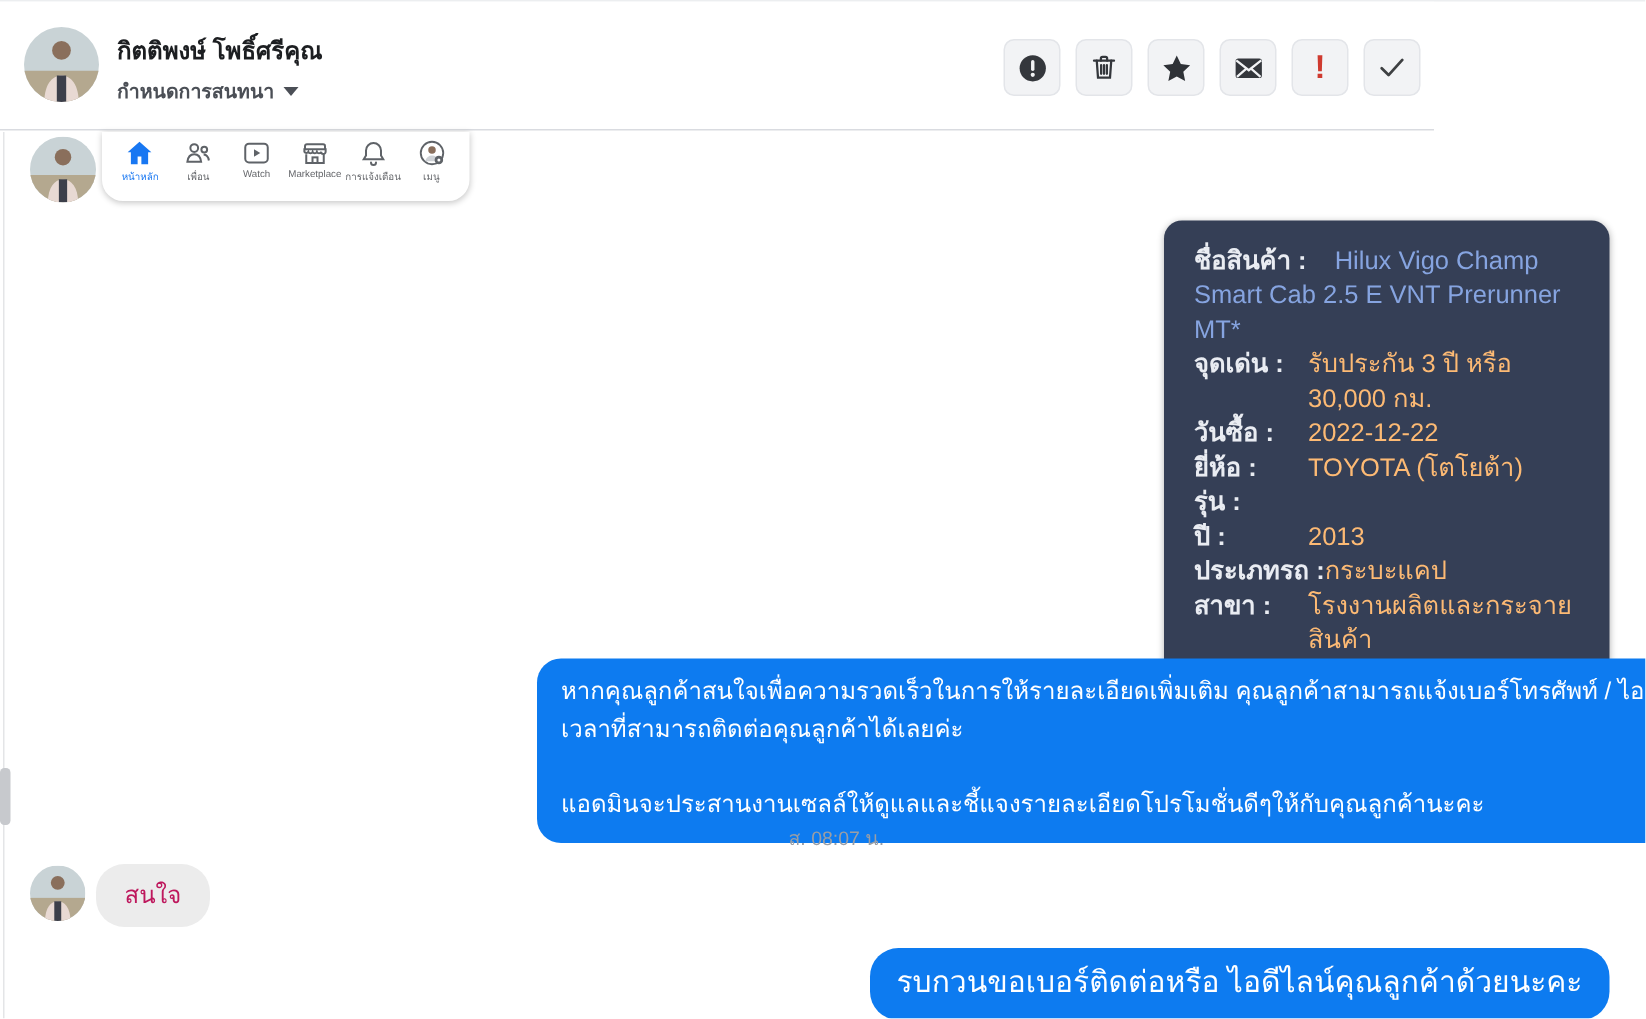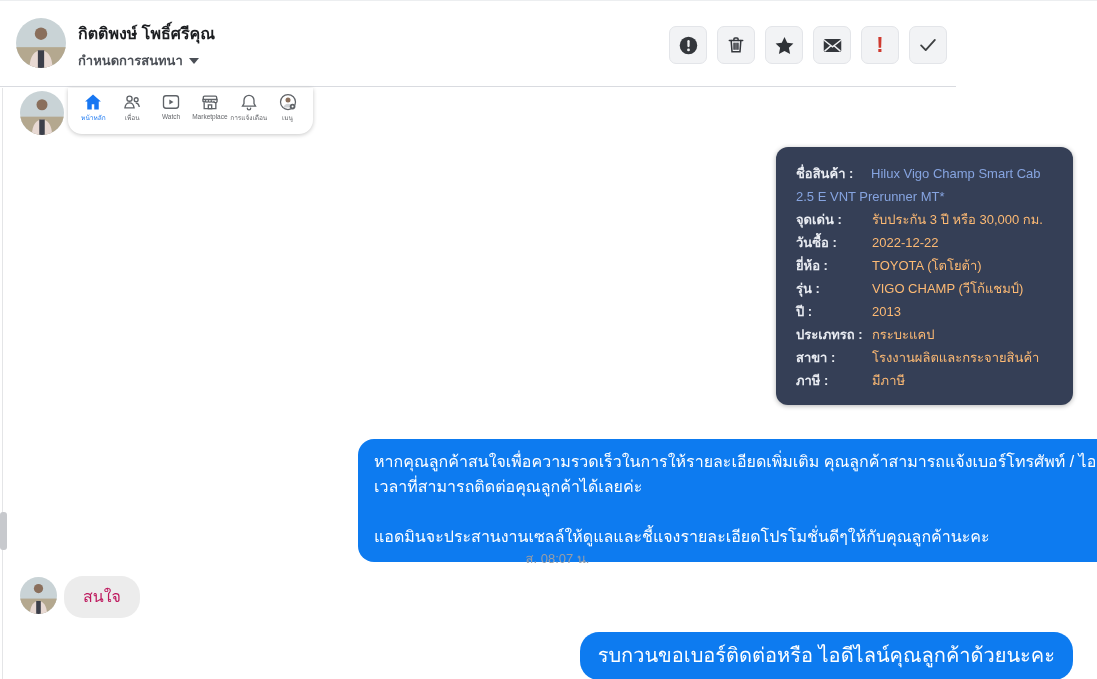--- a/index.html
+++ b/index.html
@@ -27,21 +27,21 @@
   .avatar-sm{ width:37px; height:37px; }
 
   
   .nav-img{ position:absolute; left:68px; top:0; width:245px; height:46px; background:#fff; border-radius:0 0 14px 14px; box-shadow:0 1px 4px rgba(0,0,0,.22); display:flex; align-items:flex-start; justify-content:space-around; padding:4px 6px 0 6px; cursor:pointer;}
   .nav-item{ display:flex; flex-direction:column; align-items:center; width:40px; }
   .nav-item svg{ display:block; }
   .nav-label{ font-size:6.5px; color:#65676b; margin-top:1px; white-space:nowrap; }
   .nav-label.active{ color:#1877f2; }
 
   
-  .product-card{ position:absolute; left:776px; top:59px; width:297px; background:#353f56; border-radius:12px; padding:15px 20px 13px 20px; box-shadow:0 1px 5px rgba(0,0,0,.3); color:#f2f4f8; font-size:13px; }
+  .product-card{ position:absolute; left:776px; top:59px; width:297px; background:#353f56; border-radius:12px; padding:15px 20px 13px 20px; box-shadow:0 1px 5px rgba(0,0,0,.3); color:#f2f4f8; font-size:17px; }
   .pc-row0{ line-height:23px; }
   .pc-row{ display:flex; line-height:23px; }
   .pc-label{ font-weight:bold; color:#e9ecf2; flex:0 0 76px; white-space:nowrap; }
   .pc-val{ color:#fdba74; }
   .pc-val-blue{ color:#86a4e0; }
 
   
   .bubble-out{ position:absolute; background:#0d7bf0; color:#fff; border-radius:16px; font-size:16px; line-height:1.56; cursor:default;}
   .bubble1{ left:358px; top:351px; width:848px; padding:11px 16px 12px 16px; }
   .bubble1 p+p{ margin-top:25px; }
@@ -187,21 +187,20 @@
       <div class="pc-row">
         <span class="pc-label">วันซื้อ :</span>
         <span class="pc-val">2022-12-22</span>
       </div>
       <div class="pc-row">
         <span class="pc-label">ยี่ห้อ :</span>
         <span class="pc-val">TOYOTA (โตโยต้า)</span>
       </div>
       <div class="pc-row">
         <span class="pc-label">รุ่น :</span>
-        <span class="pc-val">VIGO CHAMP (วีโก้แชมป์)</span>
       </div>
       <div class="pc-row">
         <span class="pc-label">ปี :</span>
         <span class="pc-val">2013</span>
       </div>
       <div class="pc-row">
         <span class="pc-label">ประเภทรถ :</span>
         <span class="pc-val">กระบะแคป</span>
       </div>
       <div class="pc-row">

